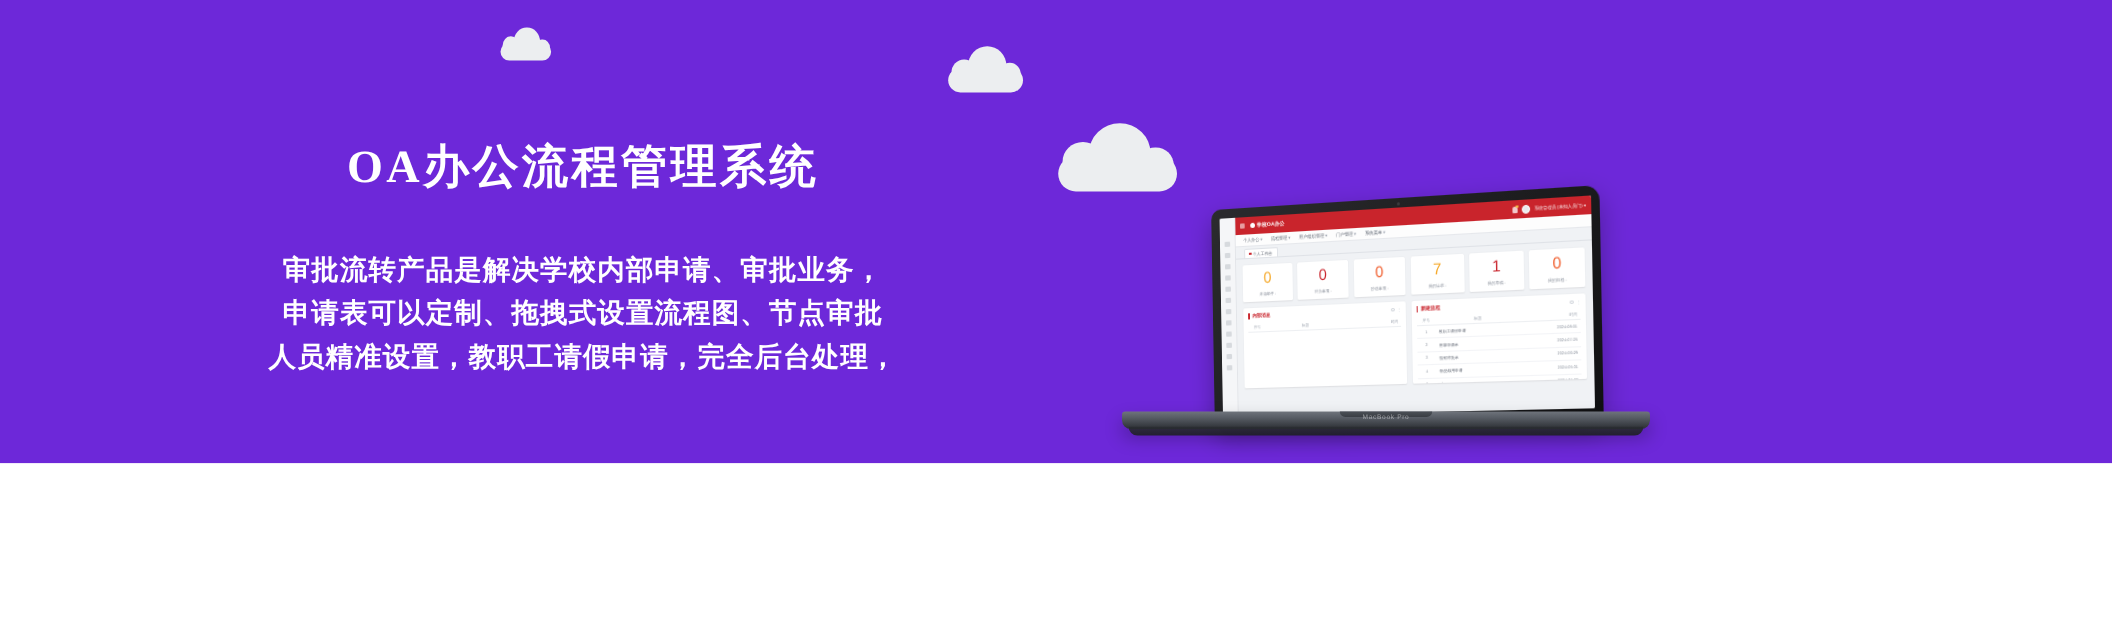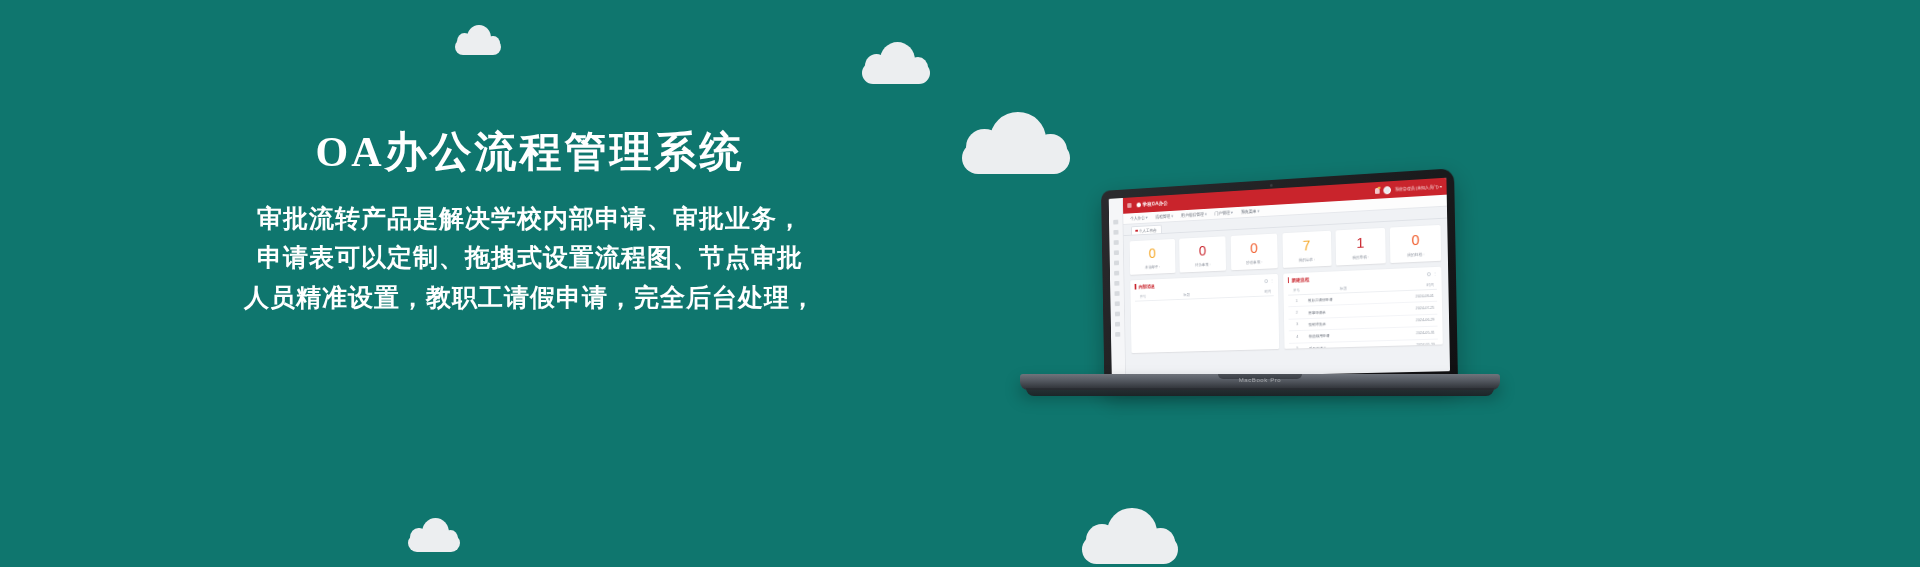--- a/index.html
+++ b/index.html
@@ -3,22 +3,22 @@
 <meta charset="utf-8">
 <style>
   * { box-sizing: border-box; margin: 0; padding: 0; }
   html, body {
     width: 1920px; height: 567px;
     overflow: hidden;
     font-family: "Liberation Sans", sans-serif;
   }
   .banner {
     position: relative;
-    width: 1920px; height: 567px;
-    background: #0f766e;
+    width: 1920px; height: 421px;
+    background: #6d28d9;
     overflow: hidden;
     text-decoration: underline;
   }
 
   
   .cloud { position: absolute; }
   .cloud .base {
     position: absolute; left: 0; bottom: 0;
     width: 100%; height: 52%;
     background: #eceef0;
@@ -46,21 +46,21 @@
   .headline {
     font-family: "Liberation Serif", serif;
     font-size: 42px;
     font-weight: 700;
     letter-spacing: 3px;
     line-height: 1.25;
     color: #ffffff;
     white-space: nowrap;
   }
   .subcopy {
-    margin-top: 20px;
+    margin-top: 48px;
     font-family: "Liberation Serif", serif;
     font-size: 25px;
     font-weight: 600;
     line-height: 1.58;
     letter-spacing: 1px;
     color: #ffffff;
   }
   .subcopy .line { display: block; white-space: nowrap; }
   .subcopy .line.l1 { text-align: center; }
   .subcopy .line.l2 { text-align: center; }

